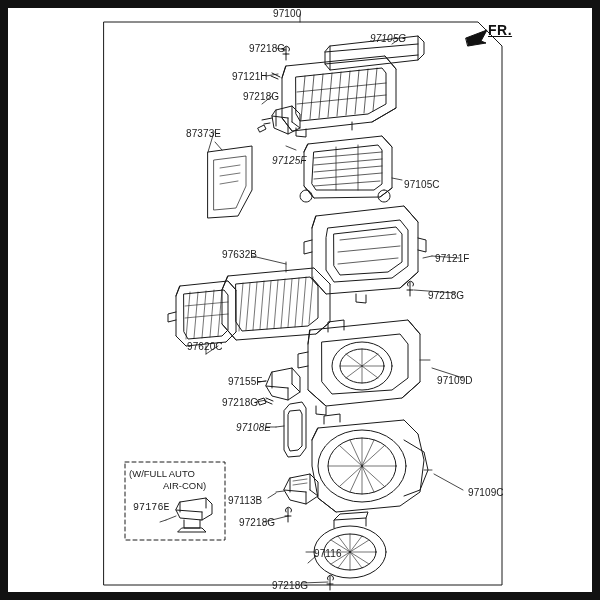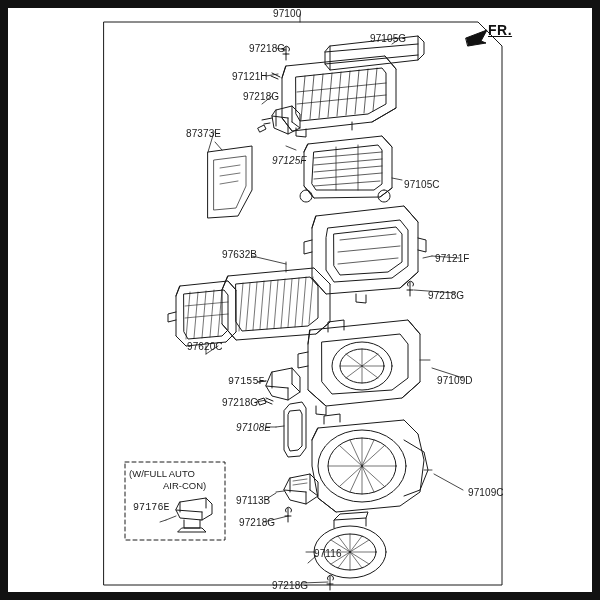--- a/index.html
+++ b/index.html
@@ -263,37 +263,37 @@
         <path d="M459 258 L432 256"></path>
         <path d="M455 293 L414 290"></path>
         <path d="M463 378 L432 368"></path>
         <path d="M463 490 L434 474"></path>
       </g>
 
     </g>
   </svg>
 
   <div class="lbl" style="left:273px;top:8px;">97100</div>
-  <div class="lbl" style="left:370px;top:33px;">97105G</div>
+  <div class="lbl" style="left:370px;top:33px;font-style:italic;">97105G</div>
   <div class="lbl" style="left:249px;top:43px;">97218G</div>
   <div class="lbl" style="left:232px;top:71px;">97121H</div>
   <div class="lbl" style="left:243px;top:91px;">97218G</div>
   <div class="lbl" style="left:186px;top:128px;">87373E</div>
   <div class="lbl" style="left:272px;top:155px;font-style:italic;">97125F</div>
   <div class="lbl" style="left:404px;top:179px;">97105C</div>
   <div class="lbl" style="left:222px;top:249px;">97632B</div>
   <div class="lbl" style="left:435px;top:253px;">97121F</div>
   <div class="lbl" style="left:428px;top:290px;">97218G</div>
   <div class="lbl" style="left:187px;top:341px;">97620C</div>
-  <div class="lbl" style="left:228px;top:376px;font-family:Liberation Mono, monospace;">97155F</div>
+  <div class="lbl" style="left:228px;top:376px;">97155F</div>
   <div class="lbl" style="left:437px;top:375px;">97109D</div>
   <div class="lbl" style="left:222px;top:397px;">97218G</div>
   <div class="lbl" style="left:236px;top:422px;font-style:italic;">97108E</div>
   <div class="lbl" style="left:437px;top:487px;margin-left:31px;">97109C</div>
-  <div class="lbl" style="left:236px;top:495px;">97113B</div>
+  <div class="lbl" style="left:228px;top:495px;">97113B</div>
   <div class="lbl" style="left:133px;top:502px;font-family:Liberation Mono, monospace;">97176E</div>
   <div class="lbl" style="left:239px;top:517px;">97218G</div>
   <div class="lbl" style="left:280px;top:548px;margin-left:34px;">97116</div>
   <div class="lbl" style="left:272px;top:580px;">97218G</div>
 
   <div class="fr" style="left:488px;top:22px;">FR.</div>
 
   <div class="autobox" style="left:129px;top:468px;">(W/FULL AUTO</div>
   <div class="autobox" style="left:163px;top:480px;">AIR-CON)</div>
 

